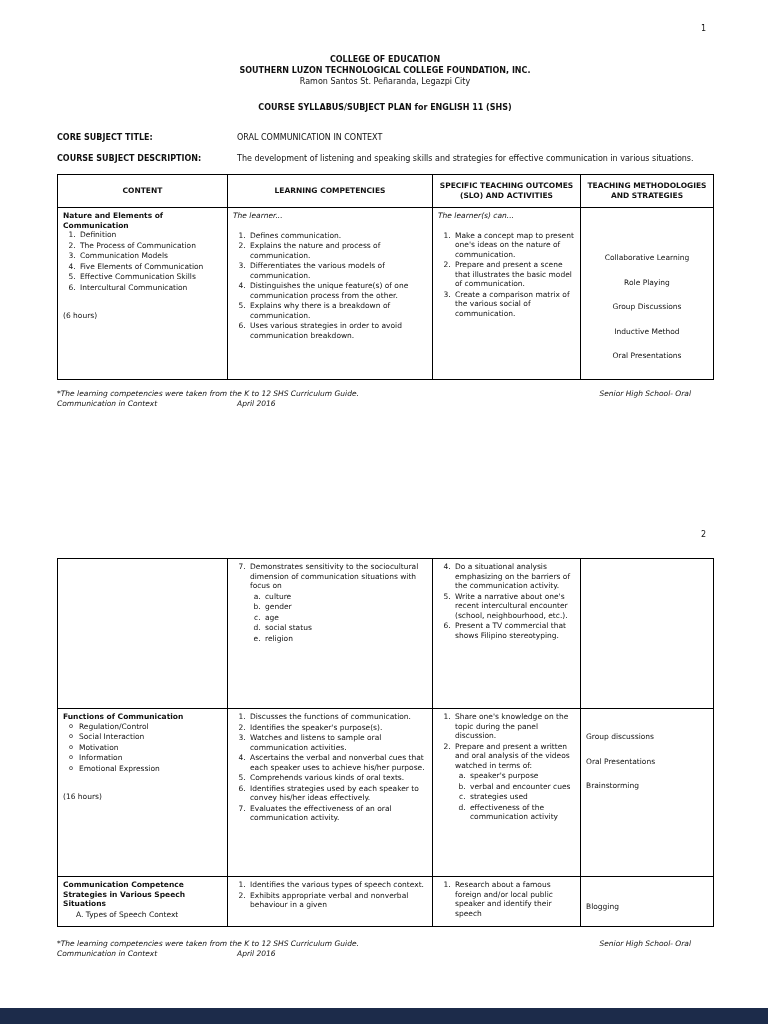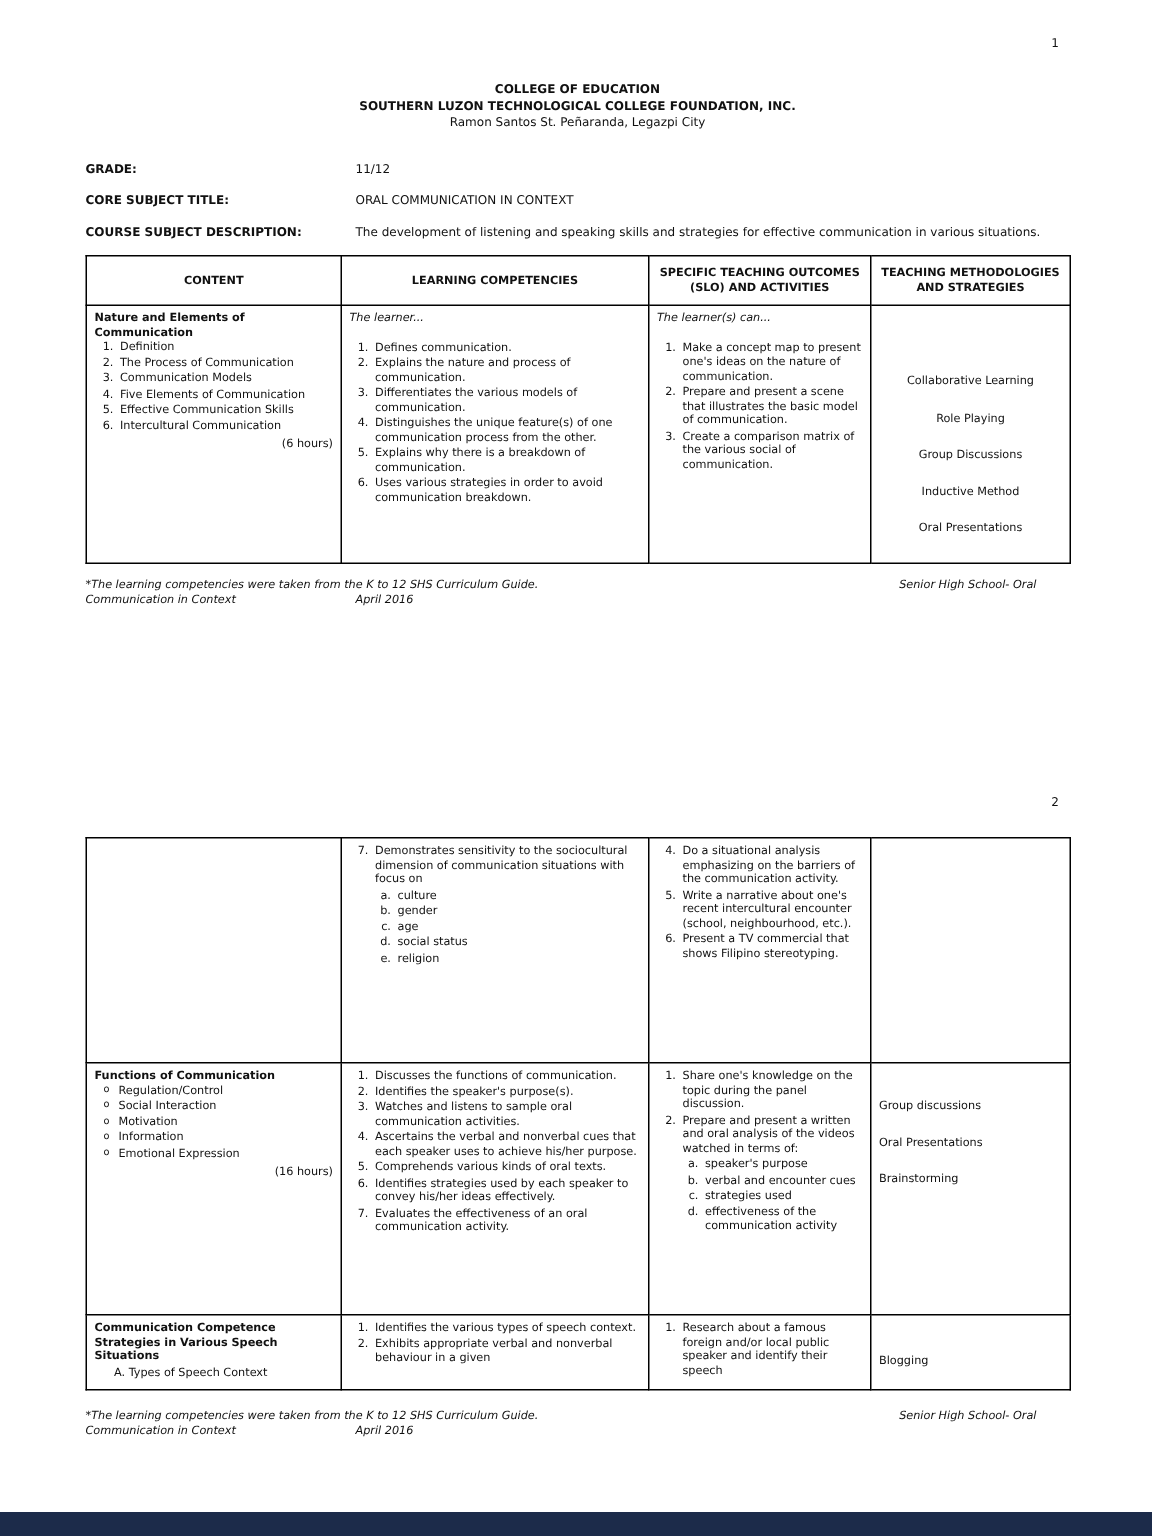--- a/index.html
+++ b/index.html
@@ -31,21 +31,21 @@
   ul.o-list { list-style:none; padding-left:16px; }
   ul.o-list li { position:relative; margin-bottom:1px; }
   ul.o-list li::before { content:"o"; position:absolute; left:-10px; font-size:6.5px; }
   ul.teach { list-style:none; }
   .teach1 { padding-top:42px;text-align:center; }
   .teach1 li { margin-bottom:15px; }
   .teach2 { padding-top:20px; }
   .teach2 li { margin-bottom:15px; }
   .teach3 { padding-top:22px; }
   .intro { font-style:italic; margin-bottom:10px; }
-  .hours { margin-top:3px;text-align:right; }
+  .hours { margin-top:19px; }
   .content-title { font-weight:bold; }
   .content-sub { padding-left:13px; margin-top:1px; }
   tr.rowA > td { height:150px; }
   tr.rowB > td { height:168px; }
   tr.rowC > td { height:50px; }
   .footer { font-size:7.5px; font-style:italic; line-height:10px; margin-top:9px; }
   #page2 .footer { margin-top:12px; }
   .footer-line1 { display:flex; justify-content:space-between; padding-right:22px; }
   .footer-left2 { display:inline-block; width:180px; }
   .bottom-bar { position:absolute; left:0; top:1008px; width:768px; height:16px; }
@@ -54,25 +54,23 @@
 <body>
 
 <div class="page" id="page1">
   <div class="pageno">1</div>
   <div class="inner">
     <div class="doc-header">
       <div class="b">COLLEGE OF EDUCATION</div>
       <div class="b">SOUTHERN LUZON TECHNOLOGICAL COLLEGE FOUNDATION, INC.</div>
       <div>Ramon Santos St. Peñaranda, Legazpi City</div>
     </div>
+    <div class="course-title">COURSE SYLLABUS/SUBJECT PLAN for ENGLISH 11 (SHS)</div>
 
     <div class="meta">
-      <div class="meta-row">
-        <span class="meta-label">GRADE:</span><span>11/12</span>
-      </div>
       <div class="meta-row">
         <span class="meta-label">CORE SUBJECT TITLE:</span><span>ORAL COMMUNICATION IN CONTEXT</span>
       </div>
       <div class="meta-row">
         <span class="meta-label">COURSE SUBJECT DESCRIPTION:</span><span>The development of listening and speaking skills and strategies for effective communication in various situations.</span>
       </div>
     </div>
 
     <table class="syl-table">
       <colgroup>

